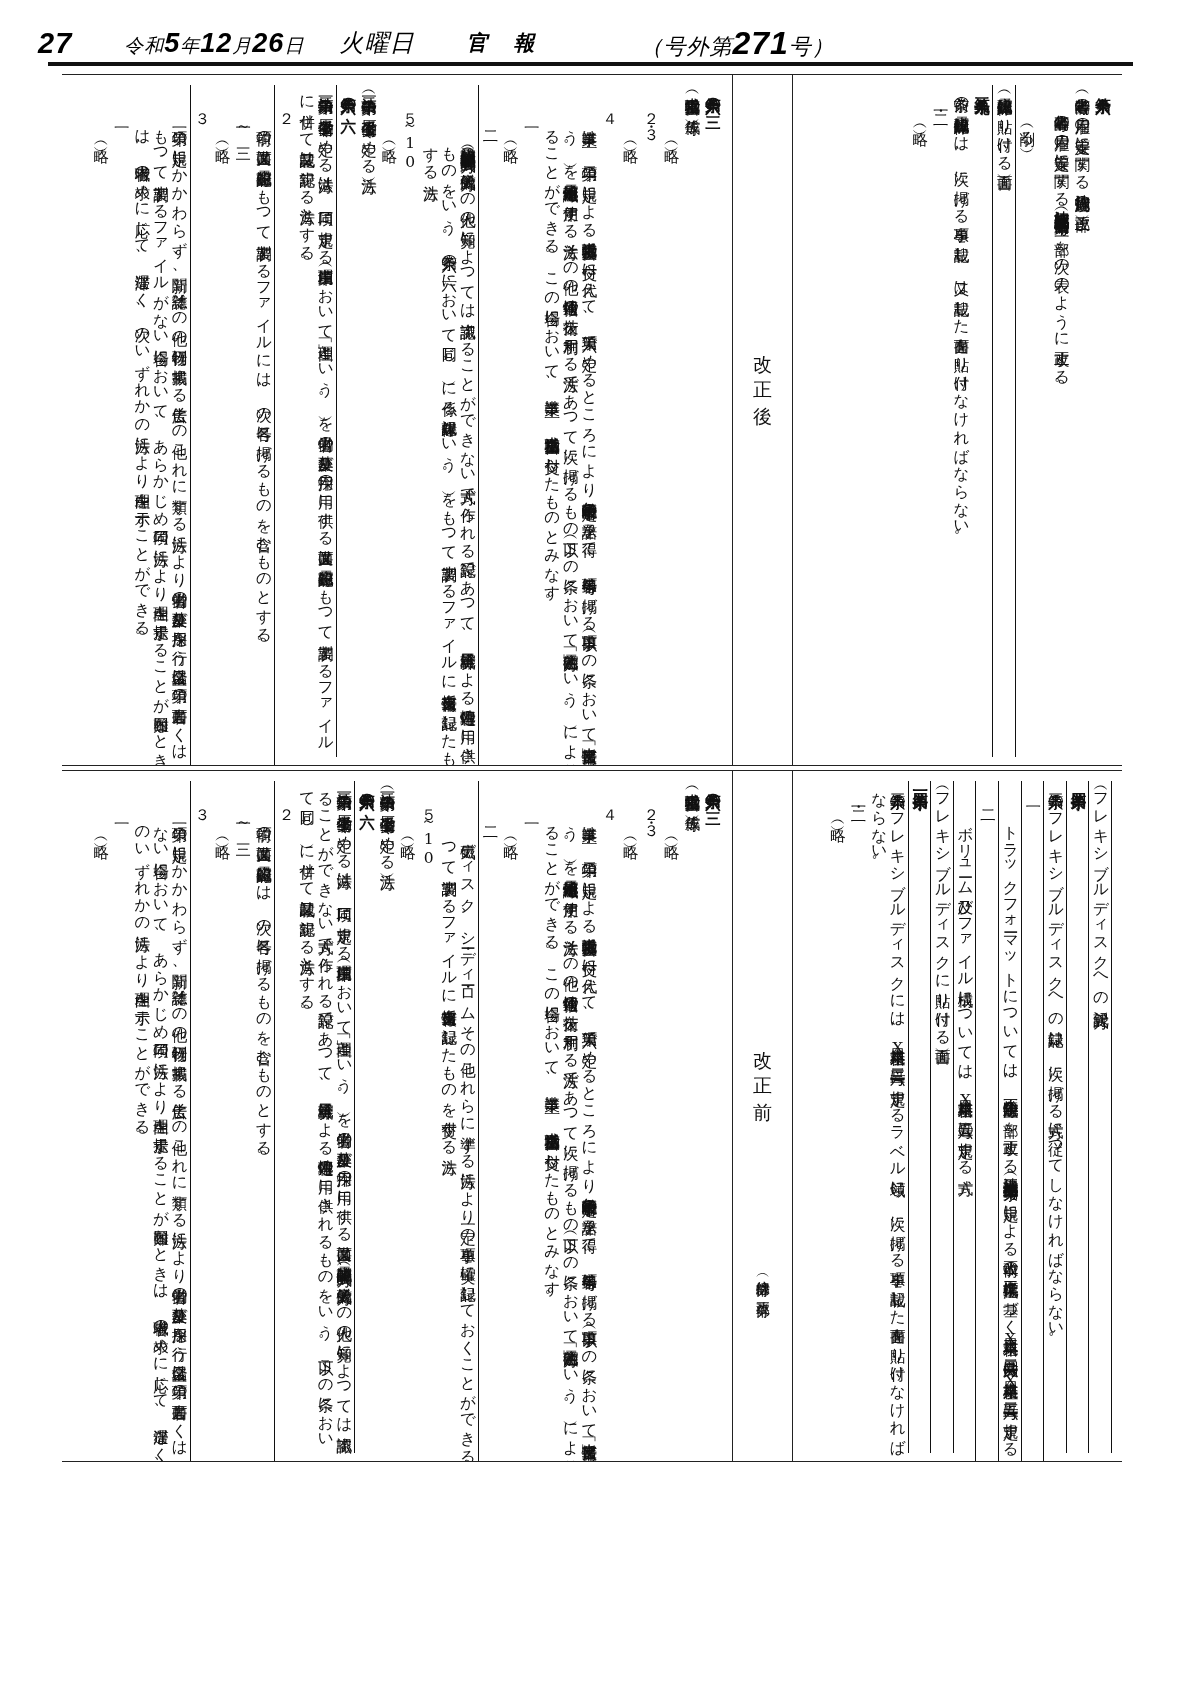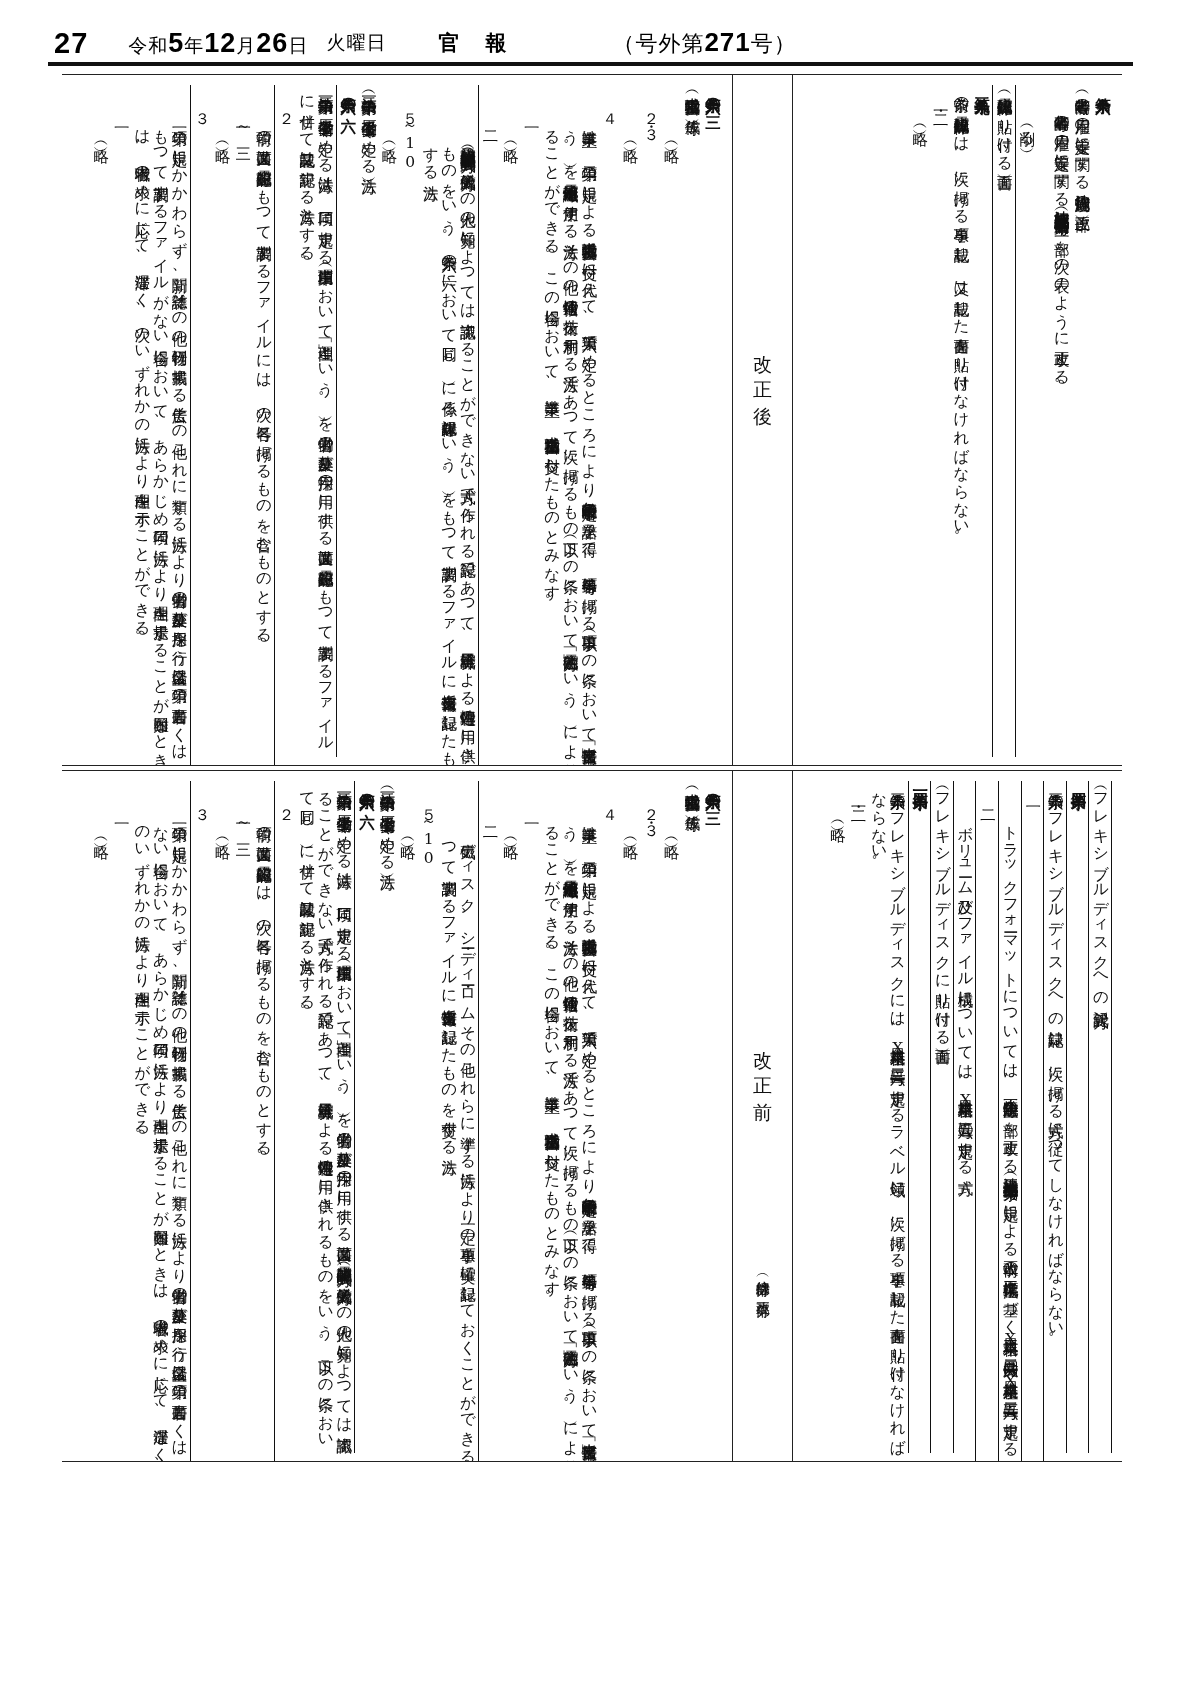--- a/index.html
+++ b/index.html
@@ -3,32 +3,32 @@
 <meta charset="utf-8">
 <style>
   html,body{margin:0;padding:0;background:#b9b9b9;}
   body{font-family:"Liberation Serif","DejaVu Serif",serif;}
   .page{
     position:relative;width:1181px;height:1695px;background:#ffffff;
     margin:0 auto;overflow:hidden;
   }
   
   .masthead{
-    position:absolute;left:54px;top:20px;width:1085px;height:46px;
+    position:absolute;left:38px;top:20px;width:1085px;height:46px;
     display:flex;align-items:center;
-    font-size:27px;letter-spacing:1px;white-space:nowrap;
+    font-size:27px;letter-spacing:1px;white-space:nowrap;font-style:italic;
   }
   .mh-page{font-weight:700;font-size:29px;font-family:"Liberation Sans",sans-serif;}
-  .mh-date{margin-left:40px;font-size:25px;}
+  .mh-date{margin-left:52px;font-size:25px;}
   .mh-date .num{font-family:"Liberation Sans",sans-serif;font-weight:700;font-size:27px;}
   .mh-date .sm{font-size:19px;}
-  .mh-day{margin-left:18px;font-size:19px;}
+  .mh-day{margin-left:35px;font-size:24px;}
   .mh-title{margin-left:52px;font-size:21px;font-weight:700;letter-spacing:26px;}
   .mh-issue{margin-left:80px;font-size:22px;}
-  .mh-issue .num{font-family:"Liberation Sans",sans-serif;font-weight:700;font-size:26px;}
+  .mh-issue .num{font-family:"Liberation Sans",sans-serif;font-weight:700;font-size:32px;}
 
   .rule-top{
     position:absolute;left:48px;top:62px;width:1085px;height:0;
     border-top:3px solid #111;border-bottom:1px solid #111;
   }
 
   
   .tbl{
     position:absolute;
     border-top:1px solid #222;border-bottom:1px solid #222;

